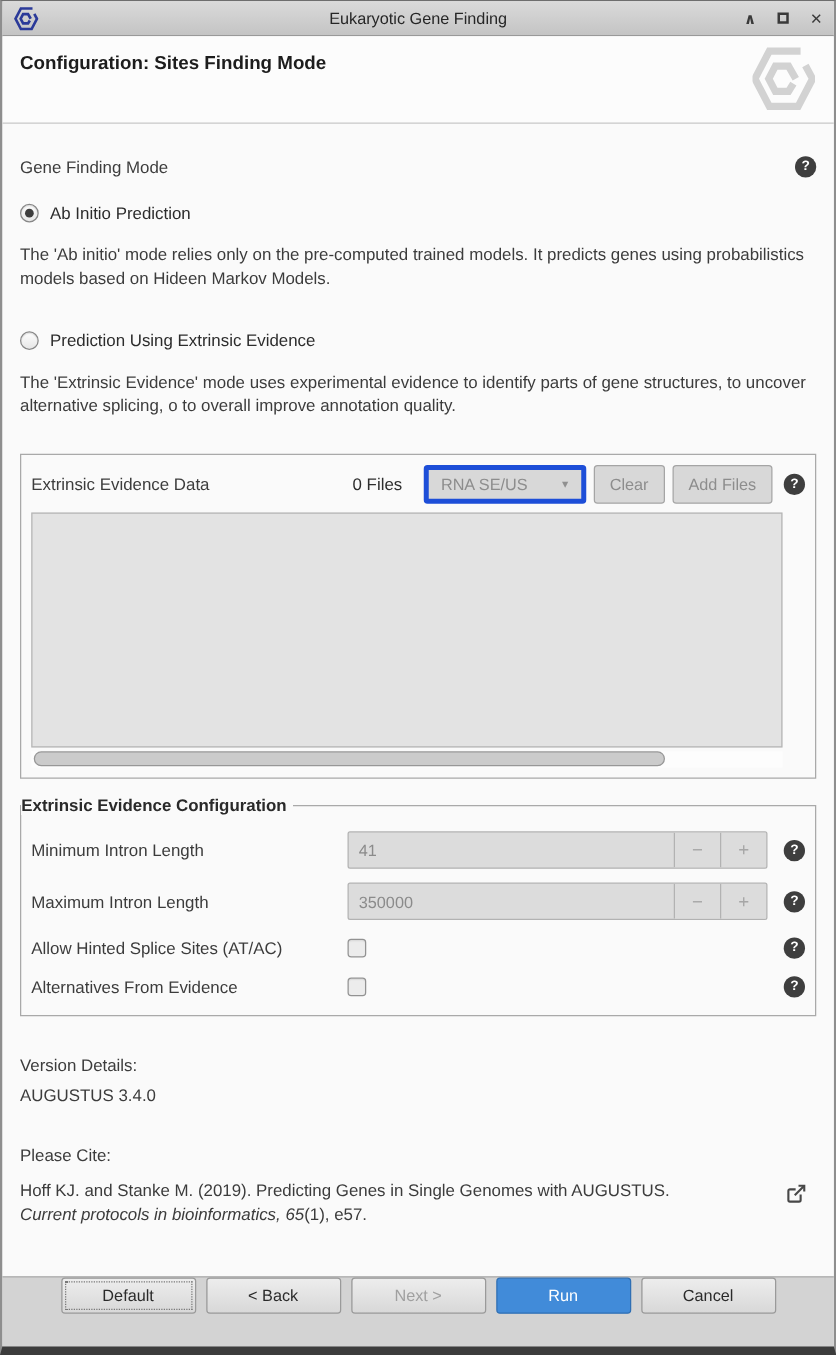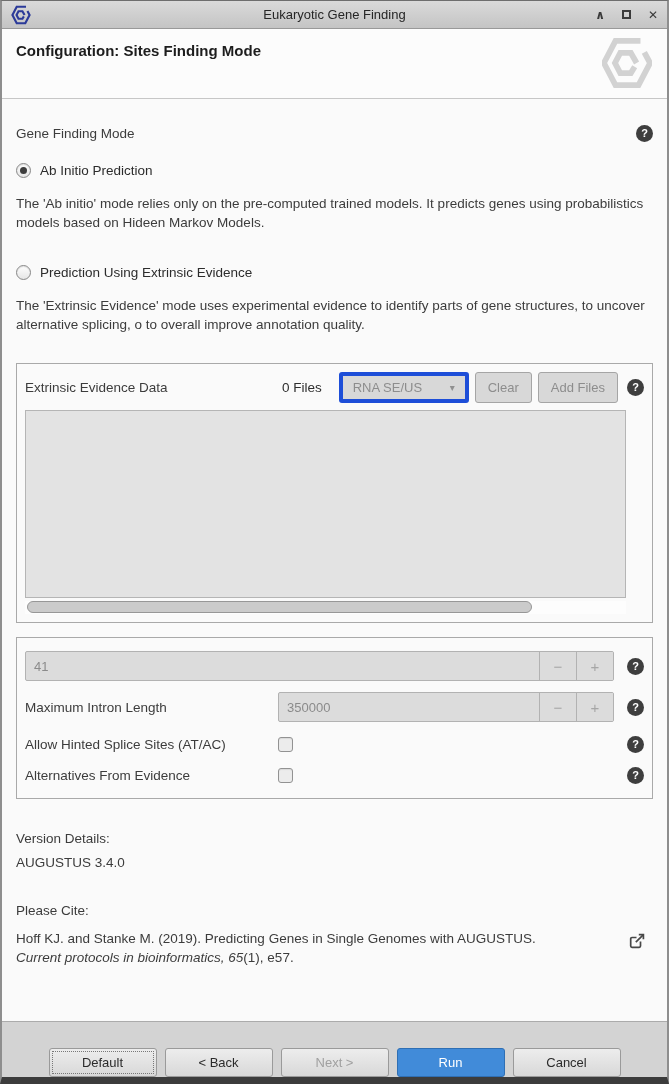--- a/index.html
+++ b/index.html
@@ -80,21 +80,21 @@
   .version-block div{line-height:24px;}
   .cite-block{margin-top:24px;font-size:13.5px;color:#3c3c3c;}
   .cite-heading{line-height:24px;margin-bottom:6px;}
   .cite-row{display:flex;align-items:flex-start;}
   .cite-text{flex:1;line-height:19px;}
   .cite-italic{font-style:italic;}
   .cite-icon{margin:2px 6px 0 10px;cursor:pointer;}
 
   
   .footer{flex:0 0 56px;margin-top:auto;background:#d3d3d3;border-top:1px solid #ababab;
-    display:flex;align-items:flex-end;justify-content:center;gap:8px;}
+    display:flex;align-items:flex-start;justify-content:center;gap:8px;}
   .btn{width:108px;height:29px;background:linear-gradient(#ededed,#d8d8d8);
     border:1px solid #9a9a9a;border-radius:3px;font-size:13px;color:#2b2b2b;
     font-family:inherit;cursor:pointer;}
   .btn.focused{outline:1px dotted #787878;outline-offset:-4px;}
   .btn.disabled{color:#a0a0a0;}
   .btn.primary{background:#418bd9;border-color:#2f6fb4;color:#ffffff;}
 </style>
 </head>
 <body>
 
@@ -158,22 +158,24 @@
           <span class="help">?</span>
         </span>
       </div>
       <div class="file-list"></div>
       <div class="hscroll">
         <div class="hscroll-thumb"></div>
       </div>
     </div>
 
     <fieldset class="cfg">
+      <legend>Extrinsic Evidence Configuration</legend>
 
       <div class="cfg-row">
+        <span class="cfg-label">Minimum Intron Length</span>
         <span class="spinner">
           <span class="spinner-value">41</span>
           <span class="spin-btn">−</span>
           <span class="spin-btn">+</span>
         </span>
         <span class="help">?</span>
       </div>
 
       <div class="cfg-row">
         <span class="cfg-label">Maximum Intron Length</span>

